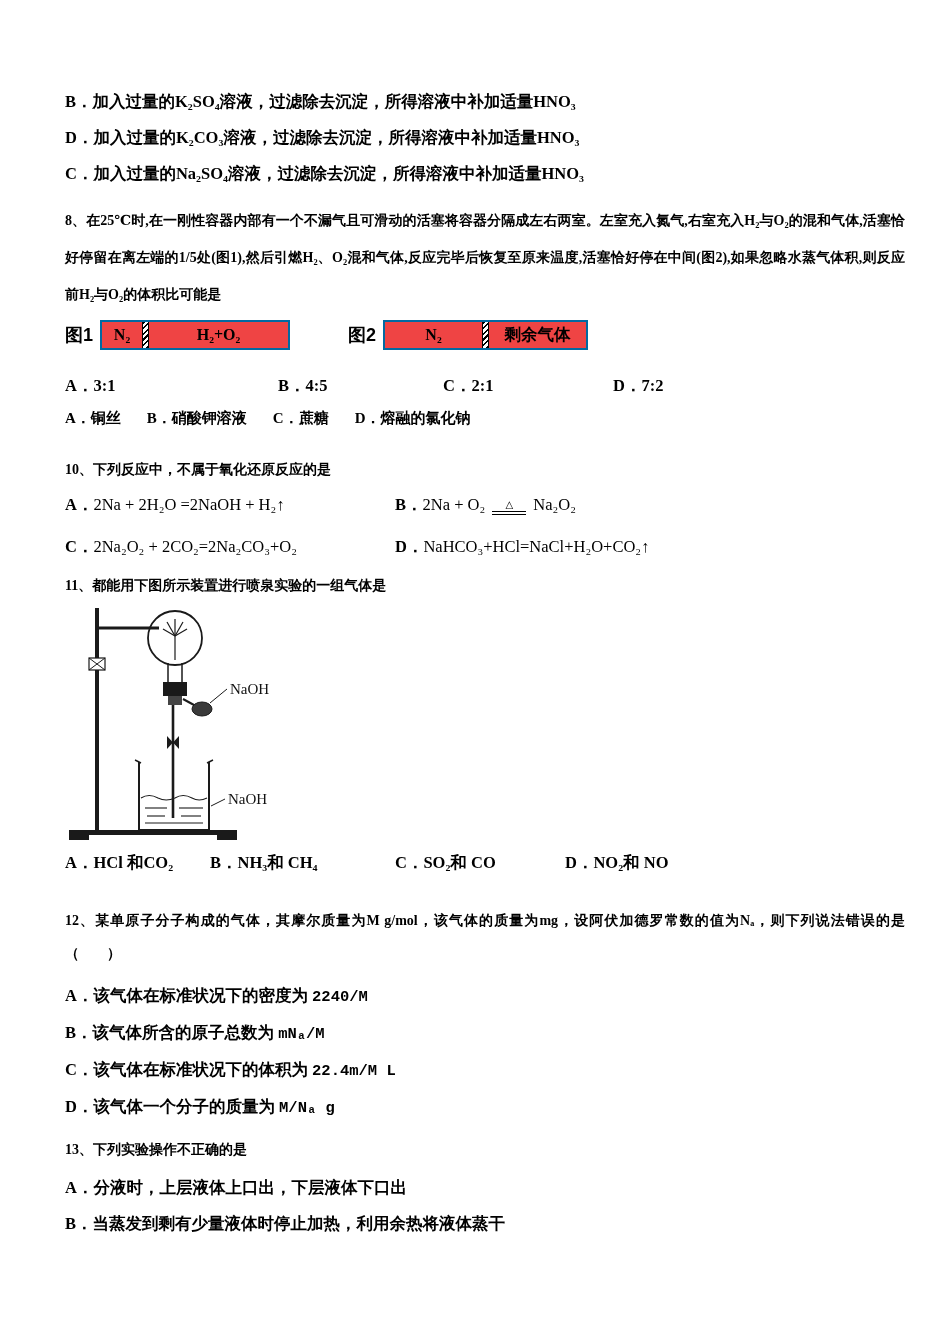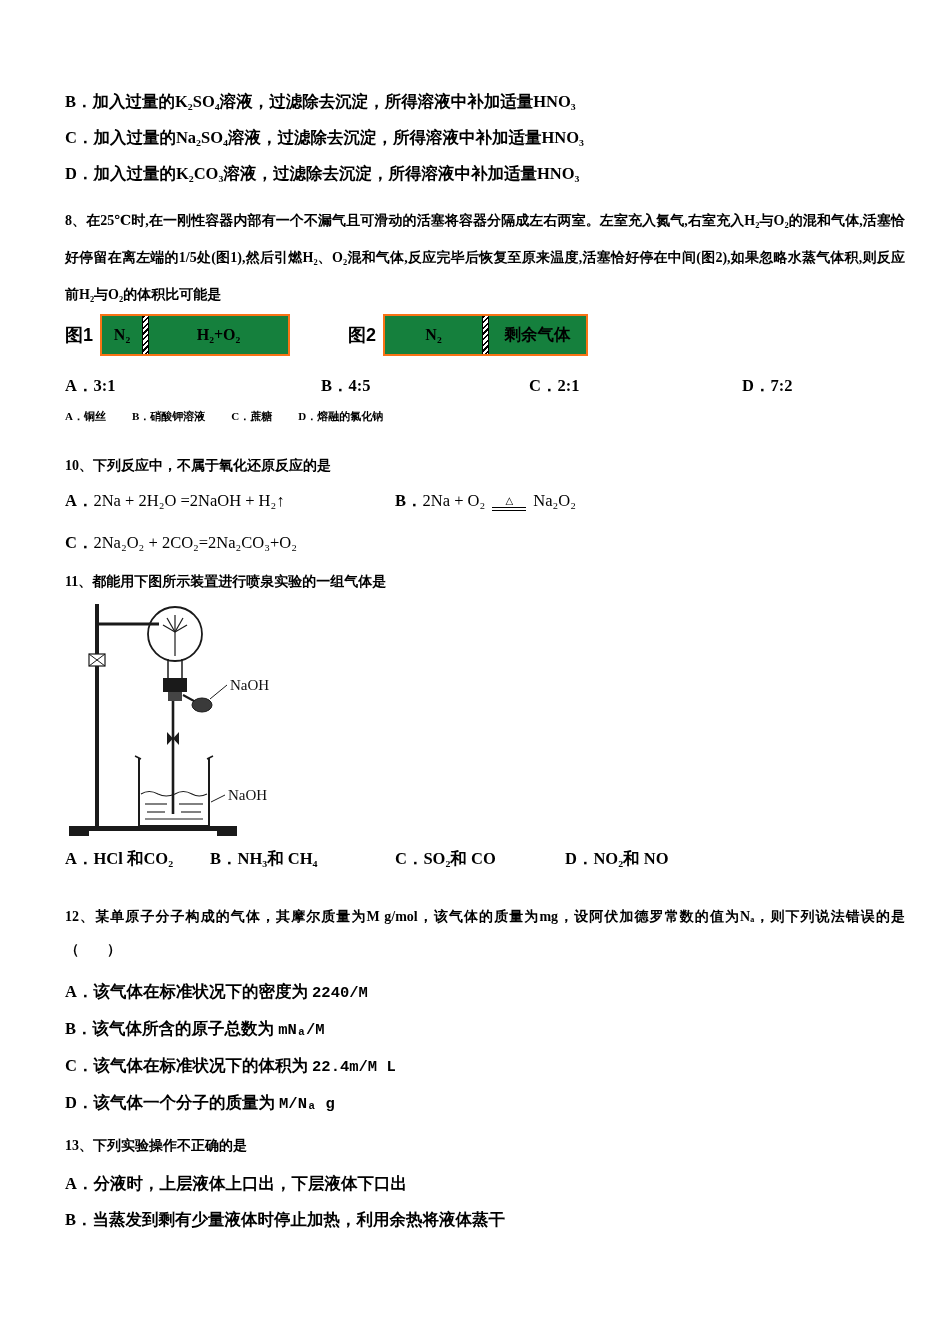--- a/index.html
+++ b/index.html
@@ -9,38 +9,38 @@
 
   .opt-line { font-size:16.5px; line-height:36px; }
   .bold { font-weight:700; }
   .stem { font-size:14px; line-height:24px; margin:0;font-weight:bold; }
   .just { text-align:justify; line-height:37px; }
 
   
   .figrow { display:flex; align-items:center; margin-top:8px; height:28px; }
   .figlabel { font-family:"Liberation Sans","DejaVu Sans",sans-serif; font-weight:700; font-size:18px; margin-right:7px; }
   .fig2gap { margin-left:58px; }
-  .gasbox { display:flex; border:2px solid #f97316; height:42px; align-items:stretch; background:#15803d; }
+  .gasbox { display:flex; border:2px solid #0369a1; height:30px; align-items:stretch; background:#ef4444; }
   .box1 { width:190px; }
   .box2 { width:205px; }
   .cell { display:flex; align-items:center; justify-content:center; font-weight:700; font-size:16px; }
   .c-n2 { width:40px; }
   .grow { flex:1; }
   .heavier { font-family:"Liberation Sans","DejaVu Sans",sans-serif; font-size:16.5px; }
   .piston { width:7px; border-left:1.5px solid #000; border-right:1.5px solid #000;
             background:repeating-linear-gradient(135deg,#000 0 1.5px,#fff 1.5px 4px); }
 
   
-  .row4 { display:flex; margin-top:26px; font-size:16.5px;gap:43px; }
+  .row4 { display:flex; margin-top:26px; font-size:16.5px; }
   .row4 .c1 { width:165px; } .row4 .c2 { width:165px;margin-left:48px; } .row4 .c3 { width:170px; }
   .row4b { display:flex; margin-top:4px; font-size:16.5px; font-weight:700; }
   .row4b .c1 { width:145px; } .row4b .c2 { width:185px; } .row4b .c3 { width:170px; }
   .row2 { display:flex; font-size:16.5px; }
   .row2 .colL { width:330px; }
-  .inlineopts { display:flex; gap:26px; margin-top:12px; font-size:11px; font-weight:700;align-items:center; }
+  .inlineopts { display:flex; gap:26px; margin-top:12px; font-size:15px; font-weight:700;align-items:center; }
 
   
   .cond { display:inline-block; width:34px; text-align:center; border-bottom:4px double #000; margin:0 7px; vertical-align:2px; }
   .tri { display:block; font-size:10px; line-height:10px; padding-bottom:1px; }
 
   .mono { font-family:"Liberation Mono","DejaVu Sans Mono",monospace; font-weight:700; font-size:15.5px; }
 
   .mt8 { margin-top:8px; } .mt10 { margin-top:10px; } .mt12 { margin-top:12px; }
   .mt14 { margin-top:30px; } .mt16 { margin-top:16px; } .mt20 { margin-top:20px; }
 
@@ -51,22 +51,22 @@
   .apparatus { margin-top:4px; margin-left:2px; width:240px; height:246px; }
   svg text { font-family:"Liberation Serif","DejaVu Serif",serif; }
 </style>
 </head>
 <body>
 
 <div class="page">
 
   <section>
     <div class="opt-line bold">B．加入过量的K₂SO₄溶液，过滤除去沉淀，所得溶液中补加适量HNO₃</div>
+    <div class="opt-line bold">D．加入过量的K₂CO₃溶液，过滤除去沉淀，所得溶液中补加适量HNO₃</div>
     <div class="opt-line bold">C．加入过量的Na₂SO₄溶液，过滤除去沉淀，所得溶液中补加适量HNO₃</div>
-    <div class="opt-line bold">D．加入过量的K₂CO₃溶液，过滤除去沉淀，所得溶液中补加适量HNO₃</div>
   </section>
 
   <section>
     <p class="stem just mt10">8、在25℃时,在一刚性容器内部有一个不漏气且可滑动的活塞将容器分隔成左右两室。左室充入氮气,右室充入H₂与O₂的混和气体,活塞恰好停留在离左端的1/5处(图1),然后引燃H₂、O₂混和气体,反应完毕后恢复至原来温度,活塞恰好停在中间(图2),如果忽略水蒸气体积,则反应前H₂与O₂的体积比可能是</p>
 
     <div class="figrow">
       <span class="figlabel">图1</span>
       <div class="gasbox box1">
         <div class="cell c-n2">N₂</div>
         <div class="piston"></div>
@@ -102,20 +102,21 @@
 
     <div class="row2 mt12">
       <span class="colL"><b>A．</b><span>2Na + 2H₂O =2NaOH + H₂↑</span></span>
       <span class="colR">
         <b>B．</b><span>2Na + O₂</span><span class="cond"><span class="tri">△</span></span><span>Na₂O₂</span>
       </span>
     </div>
 
     <div class="row2 mt20">
       <span class="colL"><b>C．</b><span>2Na₂O₂ + 2CO₂=2Na₂CO₃+O₂</span></span>
+      <span class="colR"><b>D．</b><span>NaHCO₃+HCl=NaCl+H₂O+CO₂↑</span></span>
     </div>
   </section>
 
   <section>
     <p class="stem mt16">11、都能用下图所示装置进行喷泉实验的一组气体是</p>
 
     <div class="apparatus">
       <svg width="240" height="246" viewBox="0 0 240 246">
         <g stroke="#1a1a1a">
           <line x1="30" y1="6" x2="30" y2="228" stroke-width="4"></line>

